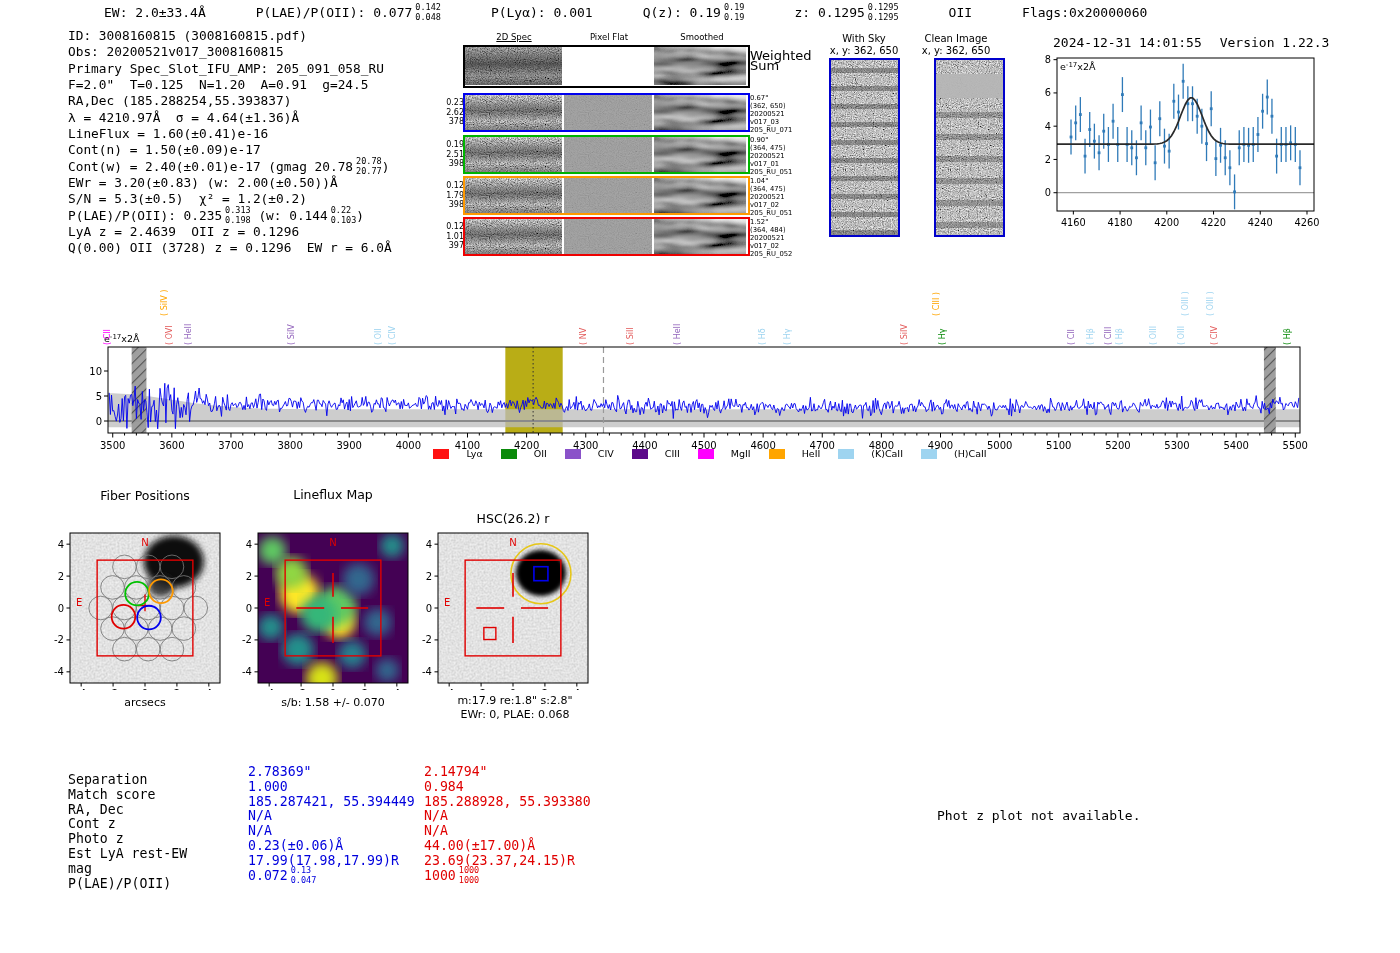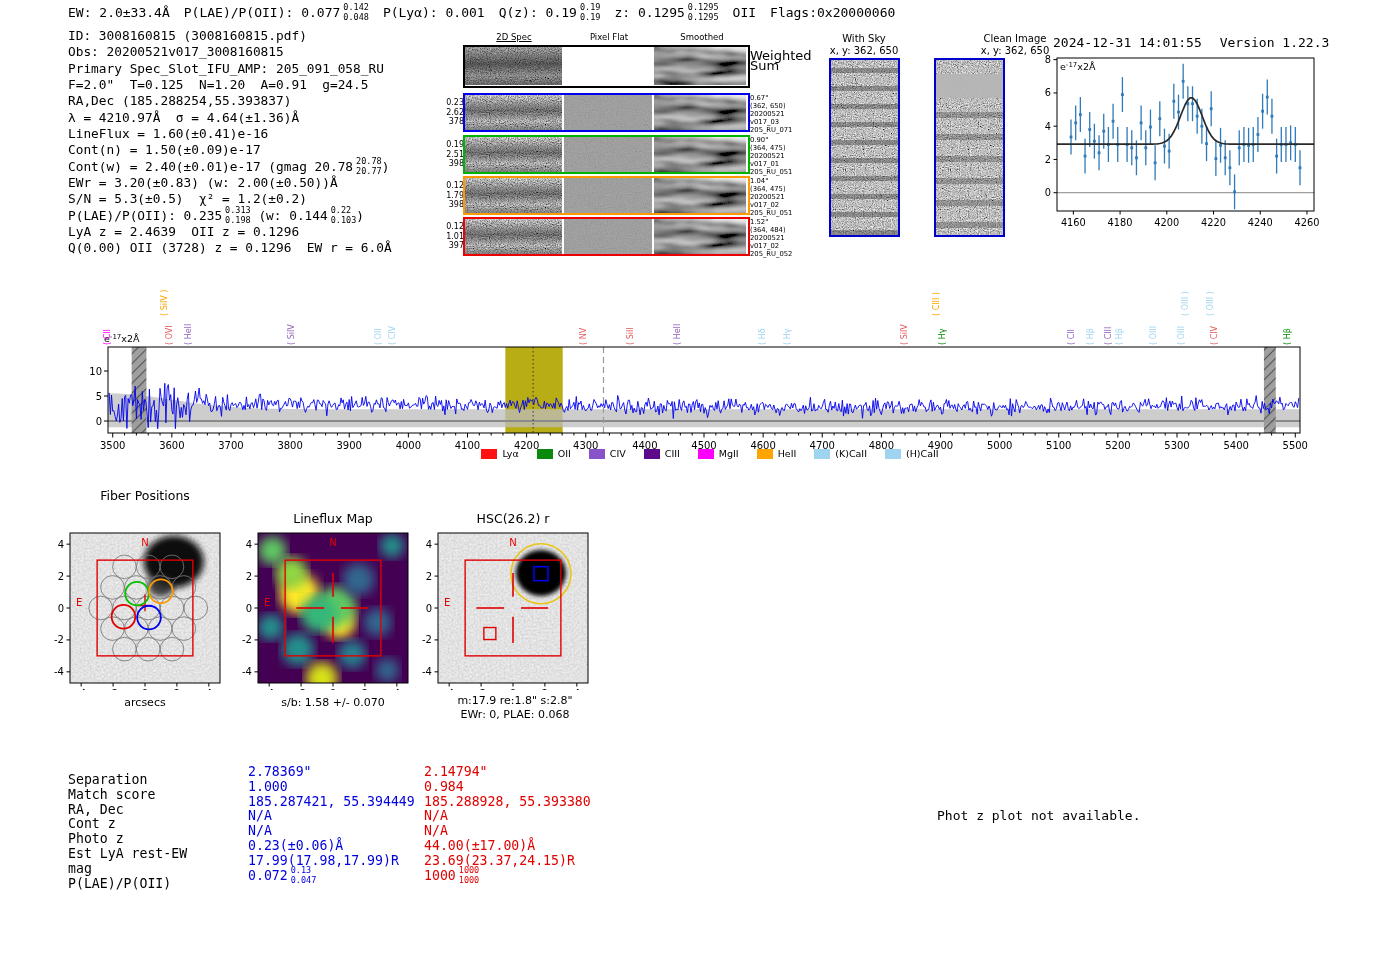--- a/index.html
+++ b/index.html
@@ -1,38 +1,38 @@
 <!DOCTYPE html>
 <html><head>
 <meta charset="utf-8">
 <style>
   html,body{margin:0;padding:0;background:#fff;}
   #root{position:relative;width:1400px;height:953px;background:#fff;overflow:hidden;
         font-family:"DejaVu Sans Mono",monospace;color:#000;}
   .abs{position:absolute;}
   .hdr{display:flex;align-items:center;font-size:13px;white-space:pre;}
-  .seg{display:inline-flex;align-items:center;margin-right:14px;}
+  .seg{display:inline-flex;align-items:center;margin-right:14px;margin-left:36px;}
   .stk{display:inline-flex;flex-direction:column;justify-content:center;font-size:8.5px;
        line-height:1.12;margin-left:3px;text-align:left;}
   .stk span{display:block;}
   #info{font-size:12.8px;line-height:16.35px;white-space:pre;}
   #info .iline{height:16.35px;display:flex;align-items:center;}
   .s2h{position:absolute;font-family:"DejaVu Sans",sans-serif;font-size:8.5px;text-align:center;width:90px;}
   .s2row{position:absolute;display:block;}
   .s2left{position:absolute;font-size:8px;line-height:9.6px;text-align:right;width:22px;
           font-family:"DejaVu Sans",sans-serif;}
   .s2right{position:absolute;font-size:6.8px;line-height:8.1px;text-align:left;width:46px;
           font-family:"DejaVu Sans",sans-serif;}
   .skytitle{position:absolute;width:120px;text-align:center;font-family:"DejaVu Sans",sans-serif;
           font-size:10px;line-height:11.5px;}
   .ptitle{position:absolute;width:150px;text-align:center;font-family:"DejaVu Sans",sans-serif;font-size:12.5px;}
   .pcap{position:absolute;text-align:center;font-family:"DejaVu Sans",sans-serif;font-size:11px;}
   #legend{display:flex;justify-content:center;align-items:center;gap:18px;
           font-family:"DejaVu Sans",sans-serif;font-size:9.5px;}
-  .legitem{display:flex;align-items:center;gap:5px;}
+  .legitem{display:flex;align-items:center;gap:17px;}
   .legsw{width:16px;height:10px;display:inline-block;}
   #matches-labels{font-size:13.2px;line-height:14.8px;white-space:pre;}
   .mcol{font-size:13.2px;line-height:14.8px;white-space:pre;}
   .mcol .mrow{height:14.8px;display:flex;align-items:center;}
   #photz{font-size:13px;}
   #hscdex{font-size:13px;}
 </style>
 </head>
 <body>
 
@@ -264,21 +264,21 @@
           <rect x="0" y="26" width="67" height="5" fill="#222" opacity="0.35"></rect>
           <rect x="0" y="44" width="67" height="5" fill="#222" opacity="0.35"></rect>
           <rect x="0" y="62" width="67" height="5" fill="#222" opacity="0.35"></rect>
           <rect x="0" y="80" width="67" height="5" fill="#222" opacity="0.35"></rect>
           <rect x="0" y="98" width="67" height="5" fill="#222" opacity="0.35"></rect>
           <rect x="0" y="116" width="67" height="5" fill="#222" opacity="0.35"></rect>
           <rect x="0" y="134" width="67" height="5" fill="#222" opacity="0.35"></rect>
           <rect x="0" y="152" width="67" height="5" fill="#222" opacity="0.35"></rect>
           <rect x="0" y="170" width="67" height="5" fill="#222" opacity="0.35"></rect>
         </svg></div>
-      <div class="skytitle abs" style="left: 955px; top: 33px;">
+      <div class="skytitle abs" style="left: 896px; top: 33px;">
         <div>Clean Image</div>
         <div>x, y: 362, 650</div>
       </div>
       <div class="abs" style="left: 934px; top: 58px; width: 71px; height: 179px; border: 2px solid rgb(0, 0, 204); box-sizing: border-box;"><svg width="67" height="175">
           <rect x="0" y="0" width="67" height="175" fill="#9a9a9a"></rect>
           <rect x="0" y="0" width="67" height="175" filter="url(#fN)" opacity="0.85"></rect>
           <rect x="0" y="14" width="67" height="24" fill="#b5b5b5" opacity="0.95"></rect>
           <rect x="0" y="52" width="67" height="6" fill="#111" opacity="0.25"></rect>
           <rect x="0" y="74" width="67" height="6" fill="#111" opacity="0.25"></rect>
           <rect x="0" y="96" width="67" height="6" fill="#111" opacity="0.25"></rect>
@@ -614,21 +614,21 @@
         <span>(K)CaII</span>
       </div>
       <div class="legitem">
         <div class="legsw" style="background: rgb(158, 212, 240);"></div>
         <span>(H)CaII</span>
       </div>
     </div>
 
 
   <div class="ptitle" style="left:70px;top:488px;">Fiber Positions</div>
-  <div class="ptitle" style="left:258px;top:511px;">Lineflux Map</div>
+  <div class="ptitle" style="left:258px;top:487px;">Lineflux Map</div>
   <div class="ptitle" style="left:438px;top:511px;">HSC(26.2) r</div>
 
   <svg id="fiberP" class="abs" style="left:40px;top:528px;" width="200" height="162">
       <defs>
         <clipPath id="clipF">
           <rect x="30" y="5" width="150" height="150"></rect>
         </clipPath>
       </defs>
       <g clip-path="url(#clipF)">
         <rect x="30" y="5" width="150" height="150" fill="#d8d8d8"></rect>

